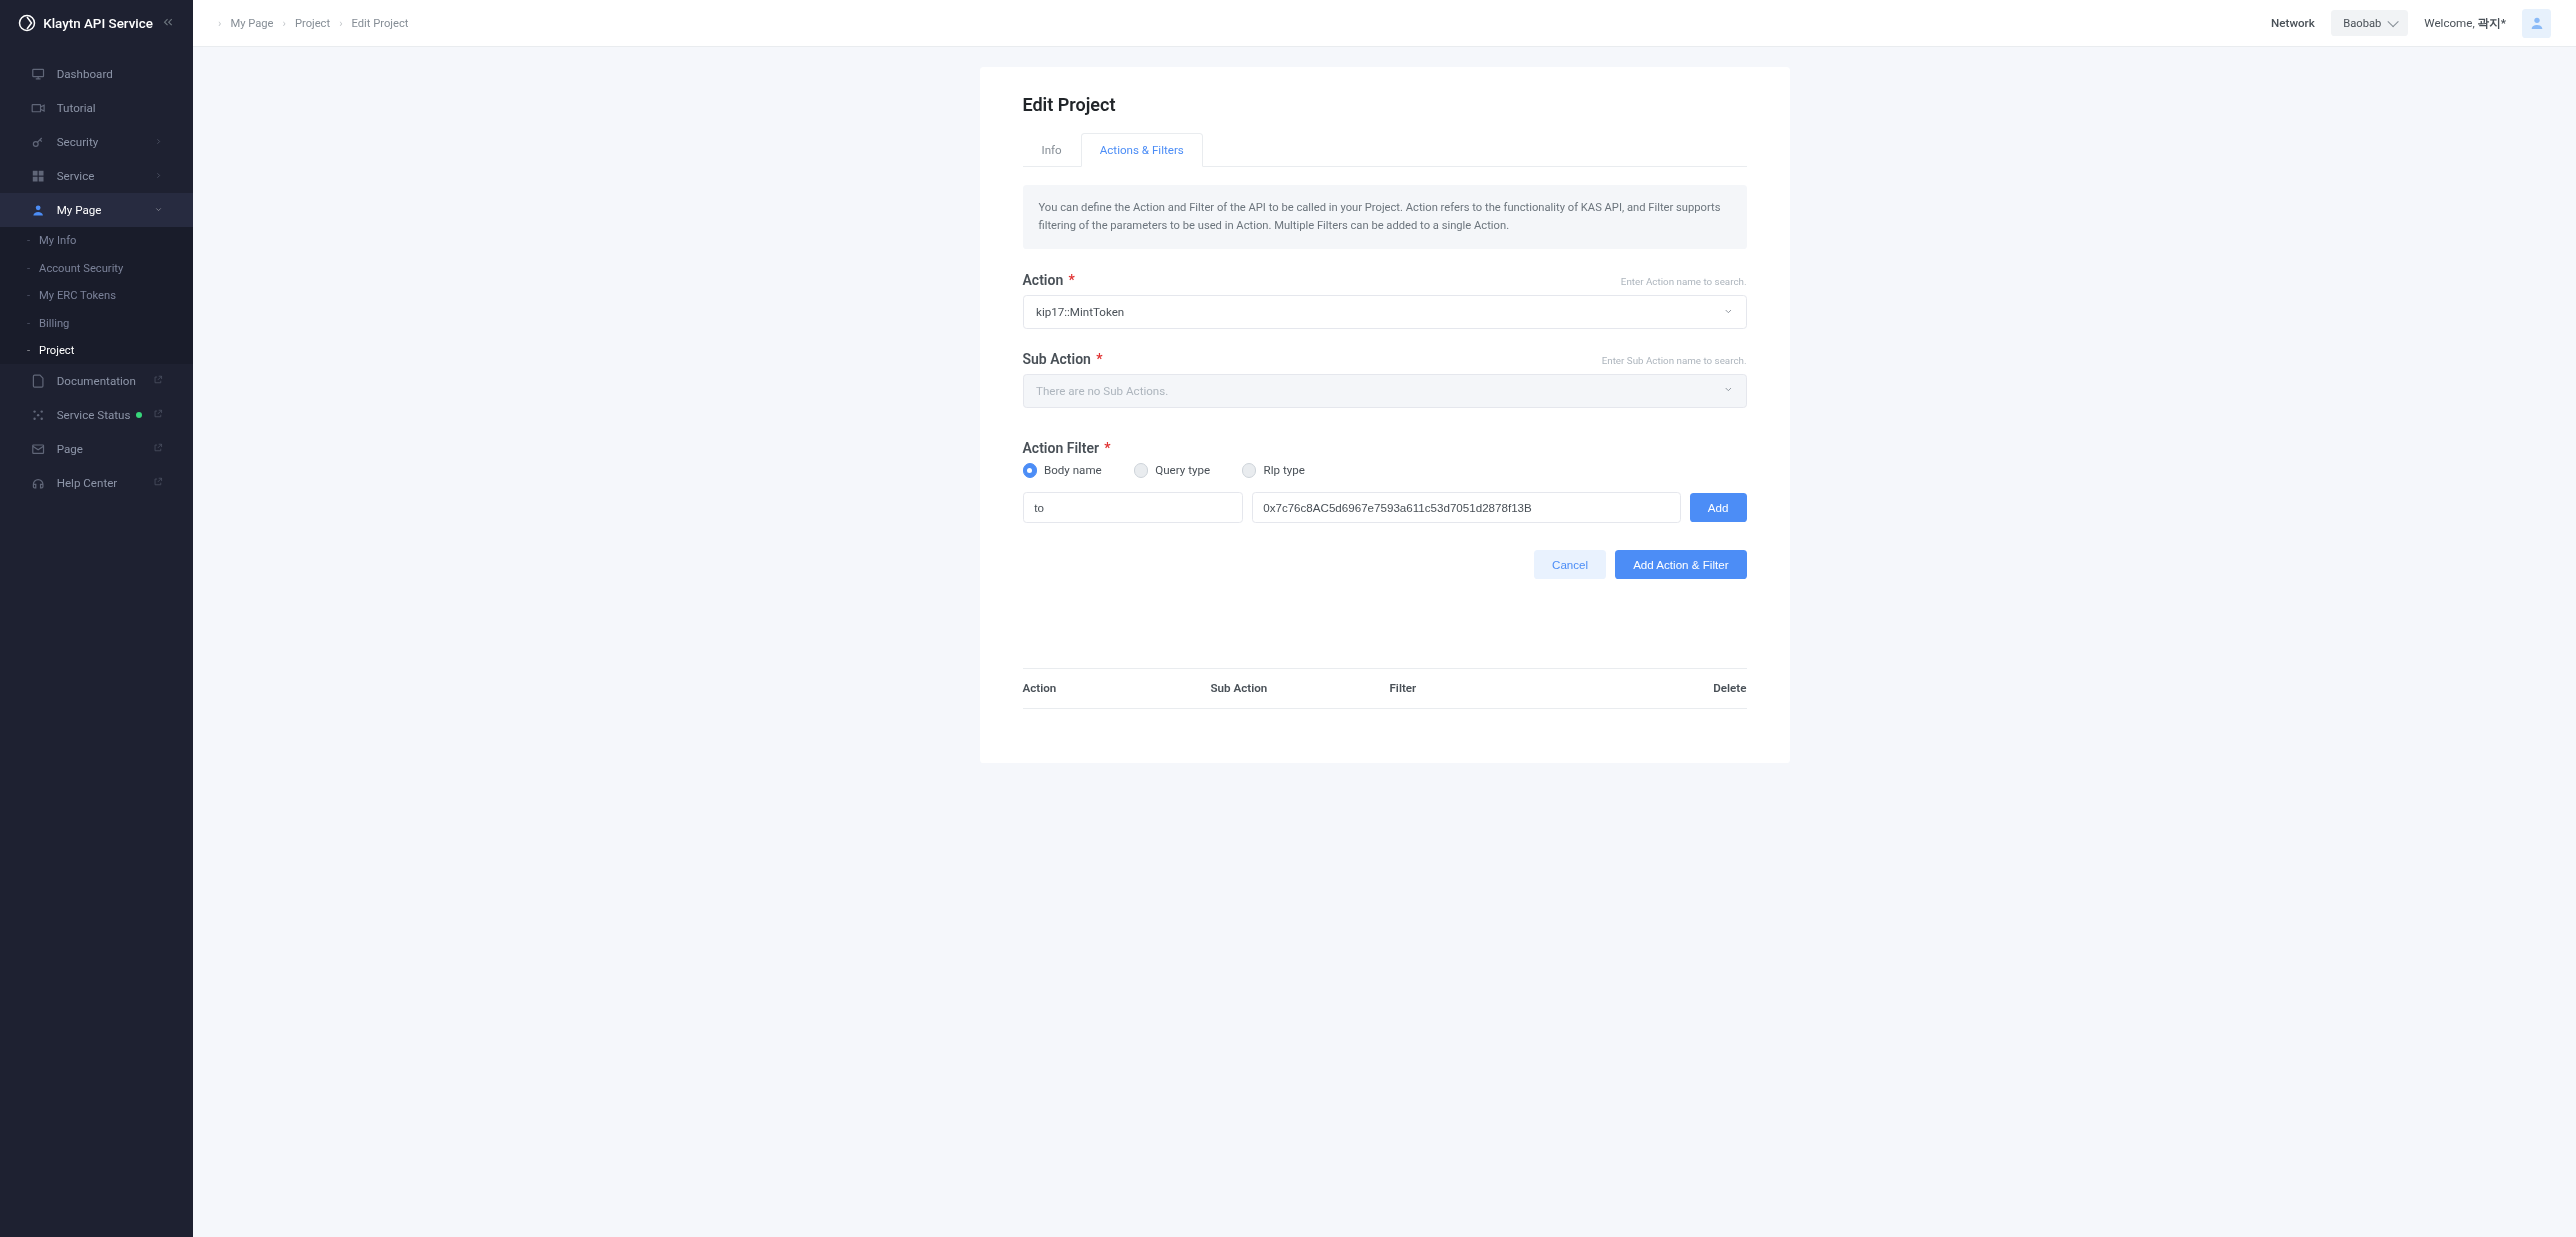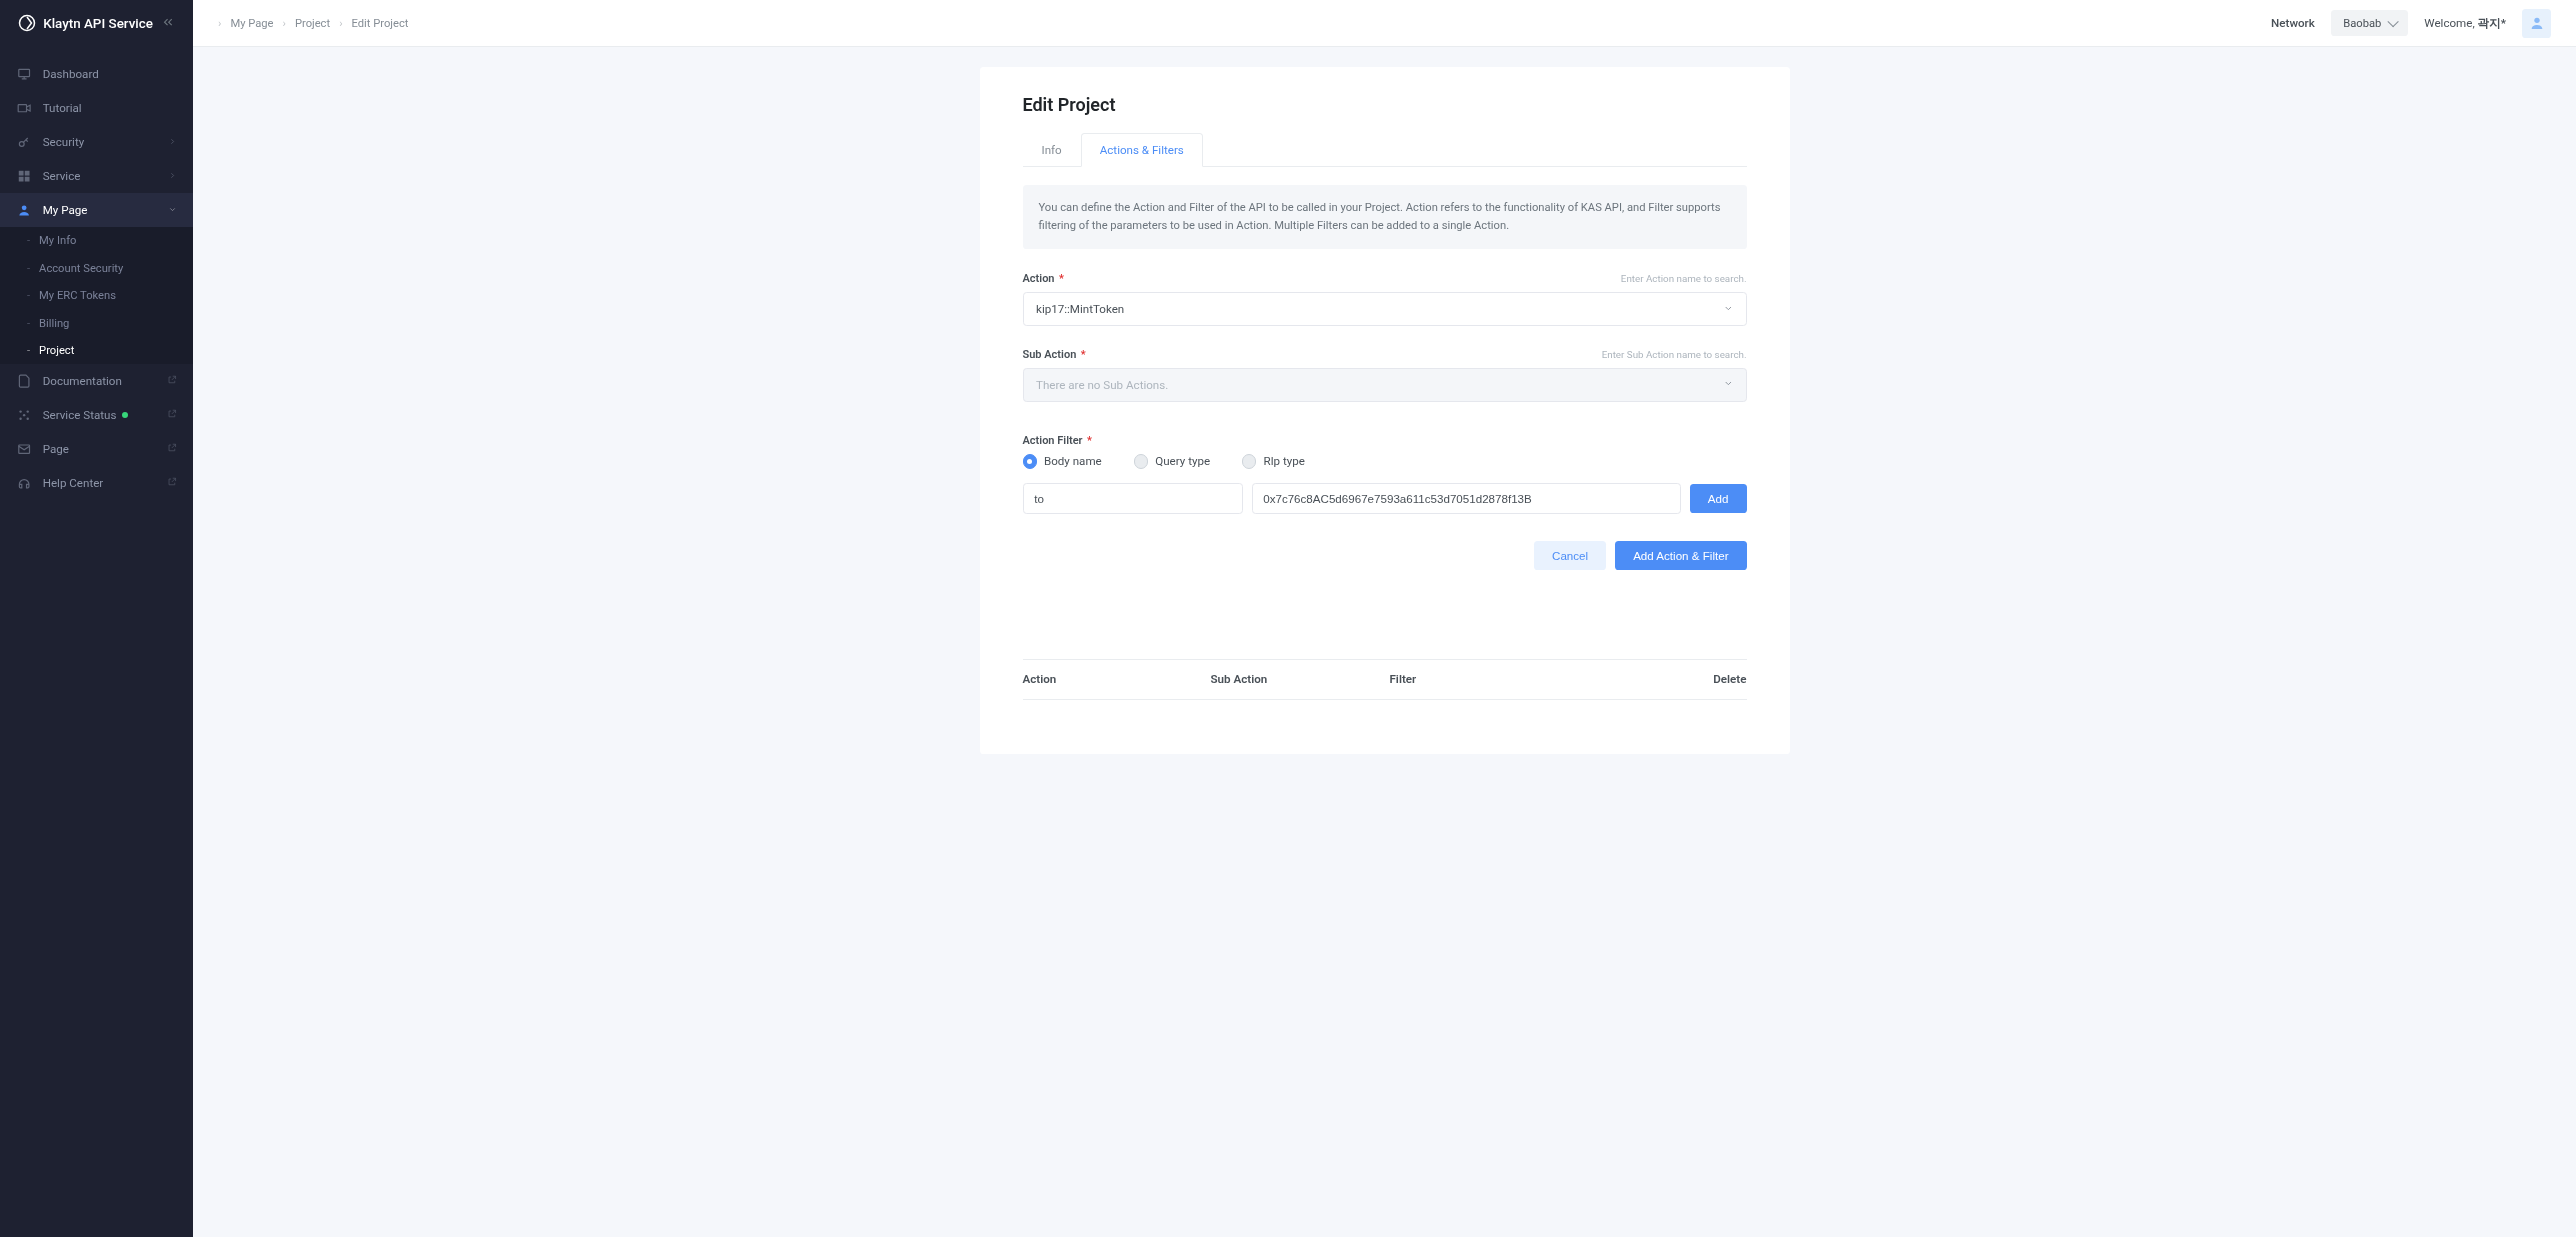--- a/index.html
+++ b/index.html
@@ -6,21 +6,21 @@
     body { font-family: -apple-system, BlinkMacSystemFont, "Segoe UI", Roboto, sans-serif; font-size: 11.6px; color: #495057; background: #f5f7fb; }
     
     .app { display: flex; height: 100vh; }
     
     
     .sidebar { width: 193px; background: #1e2131; color: #adb5bd; flex-shrink: 0; display: flex; flex-direction: column; }
     .sidebar-header { display: flex; align-items: center; padding: 14.3px 18px; }
     .logo { display: flex; align-items: center; gap: 7.2px; color: #fff; font-size: 13.4px; font-weight: 500; }
     .collapse-btn { margin-left: auto; color: #6c757d; cursor: pointer; }
     .nav { padding-top: 10.7px; }
-    .nav-item { display: flex; align-items: center; padding: 9px 16px; color: #8d95a8; cursor: pointer; font-size: 11.6px; position: relative; }
+    .nav-item { display: flex; align-items: center; padding: 9px 30px; color: #8d95a8; cursor: pointer; font-size: 11.6px; position: relative; }
     .nav-icon { width: 16px; height: 16px; margin-right: 10.7px; display: inline-flex; align-items: center; justify-content: center; opacity: 0.6; }
     .nav-chevron { margin-left: auto; opacity: 0.5; }
     .nav-item.active { color: #fff; background: #272b40; }
     .nav-item.active .nav-icon { opacity: 1; }
     .sub-nav { background: #191c2a; }
     .sub-nav-item { display: flex; align-items: center; padding: 7.2px 18px 7.2px 27px; color: #7b8299; font-size: 11.2px; cursor: pointer; }
     .sub-nav-item::before { content: "-"; margin-right: 9px; opacity: 0.5; }
     .sub-nav-item.active { color: #fff; }
     .ext-icon { margin-left: auto; opacity: 0.4; }
     .status-dot { width: 6.3px; height: 6.3px; border-radius: 50%; background: #37d67a; margin-left: 5.4px; }
@@ -44,21 +44,21 @@
     .page-title { font-size: 18px; font-weight: 600; color: #212529; margin-bottom: 18px; }
     
     .tabs { display: flex; border-bottom: 0.9px solid #e9ecef; margin-bottom: 18px; }
     .tab { padding: 9px 18px; font-size: 11.6px; color: #868e96; cursor: pointer; border: 0.9px solid transparent; border-bottom: none; margin-bottom: -0.9px; }
     .tab.active { color: #4c8df6; border-color: #e9ecef; border-bottom: 0.9px solid #fff; border-radius: 3.6px 3.6px 0 0; background: #fff; }
     
     .info-banner { background: #f4f6f9; border-radius: 3.6px; padding: 14.3px 16px; font-size: 11.2px; line-height: 1.6; color: #6c757d; margin-bottom: 23px; }
     
     .form-row { margin-bottom: 21.5px; }
     .label-row { display: flex; align-items: baseline; justify-content: space-between; margin-bottom: 7.2px; }
-    .form-label { font-size: 11px; font-weight: 600; color: #495057; }
+    .form-label { font-size: 14px; font-weight: 600; color: #495057; }
     .req { color: #e03131; margin-left: 1.8px; }
     .hint { font-size: 9.8px; color: #adb5bd; }
     
     .select-box { position: relative; }
     .select-input { width: 100%; border: 0.9px solid #e5e7ed; border-radius: 3.6px; padding: 9px 12.5px; font-size: 11.6px; color: #495057; background: #fff; cursor: pointer; }
     .select-input.disabled { background: #f4f6f9; color: #adb5bd; }
     .select-caret { position: absolute; right: 12.5px; top: 50%; transform: translateY(-50%); color: #868e96; pointer-events: none; }
     
     .radio-row { display: flex; gap: 32px; margin-bottom: 14.3px; }
     .radio-opt { display: flex; align-items: center; gap: 7.2px; cursor: pointer; font-size: 11.6px; color: #495057; }

